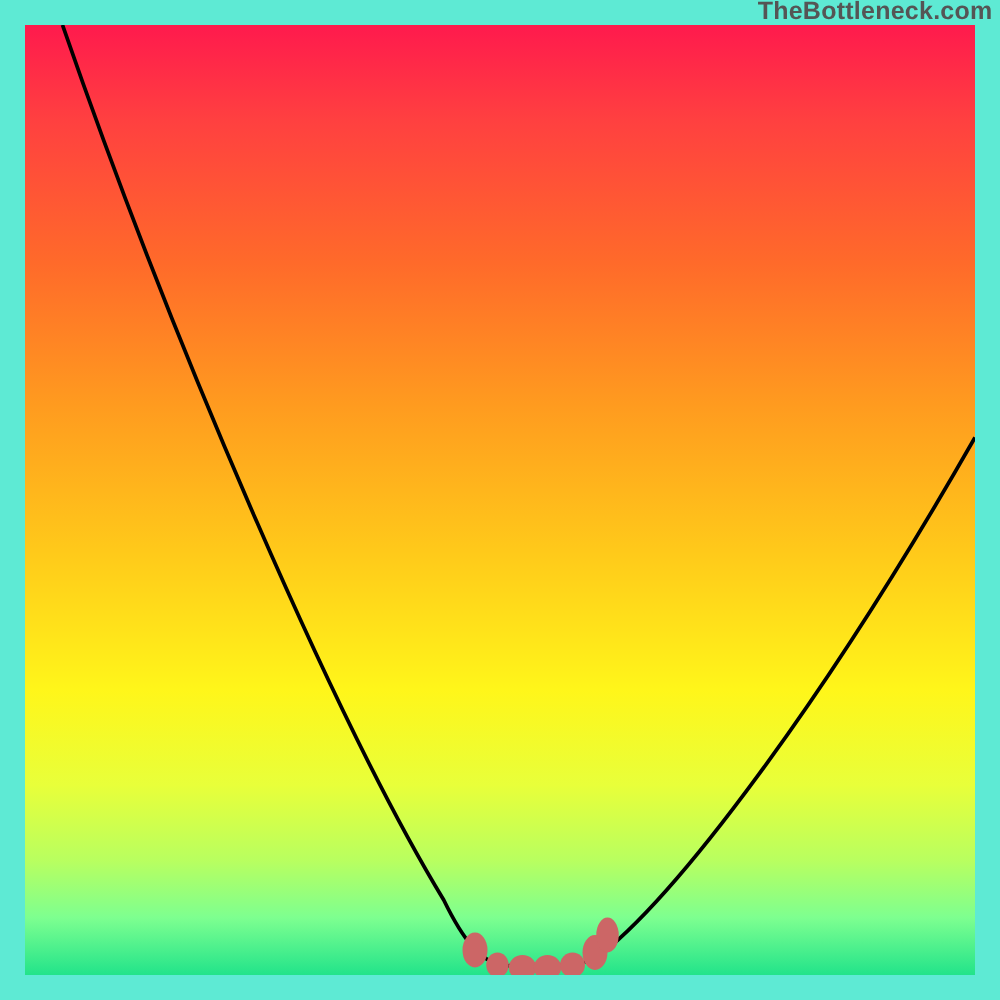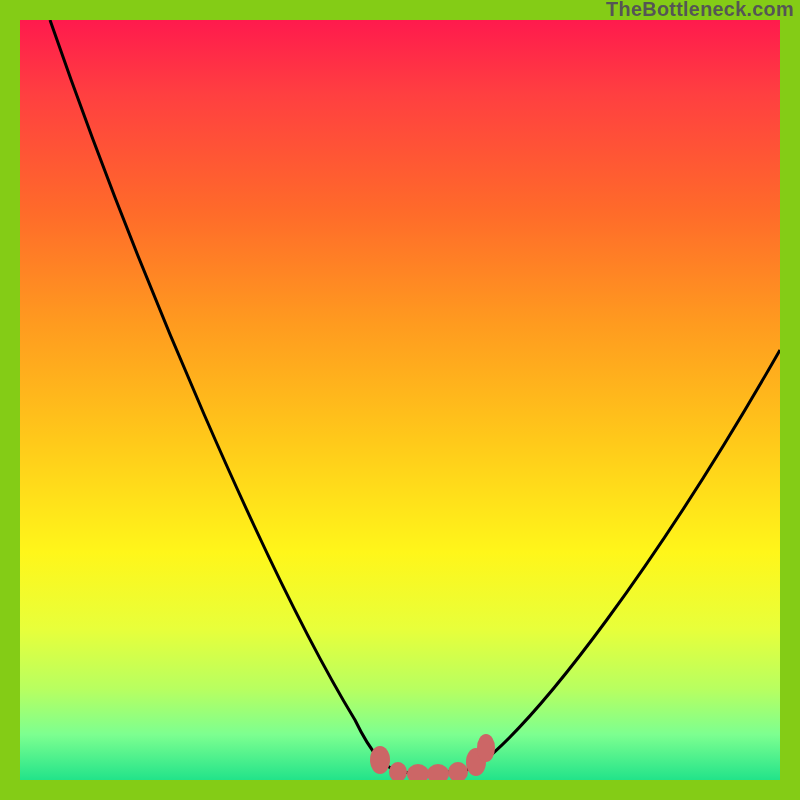--- a/index.html
+++ b/index.html
@@ -10,21 +10,21 @@
     background: #000;
     overflow: hidden;
     font-family: Arial, Helvetica, sans-serif;
   }
   .frame {
     position: absolute;
     left: 0;
     top: 0;
     width: 800px;
     height: 800px;
-    background: #84cc16;
+    background: #5eead4;
   }
   .plot {
     position: absolute;
     left: 20px;
     top: 20px;
     width: 760px;
     height: 760px;
     background: linear-gradient(
       to bottom,
       #ff1a4d 0%,

